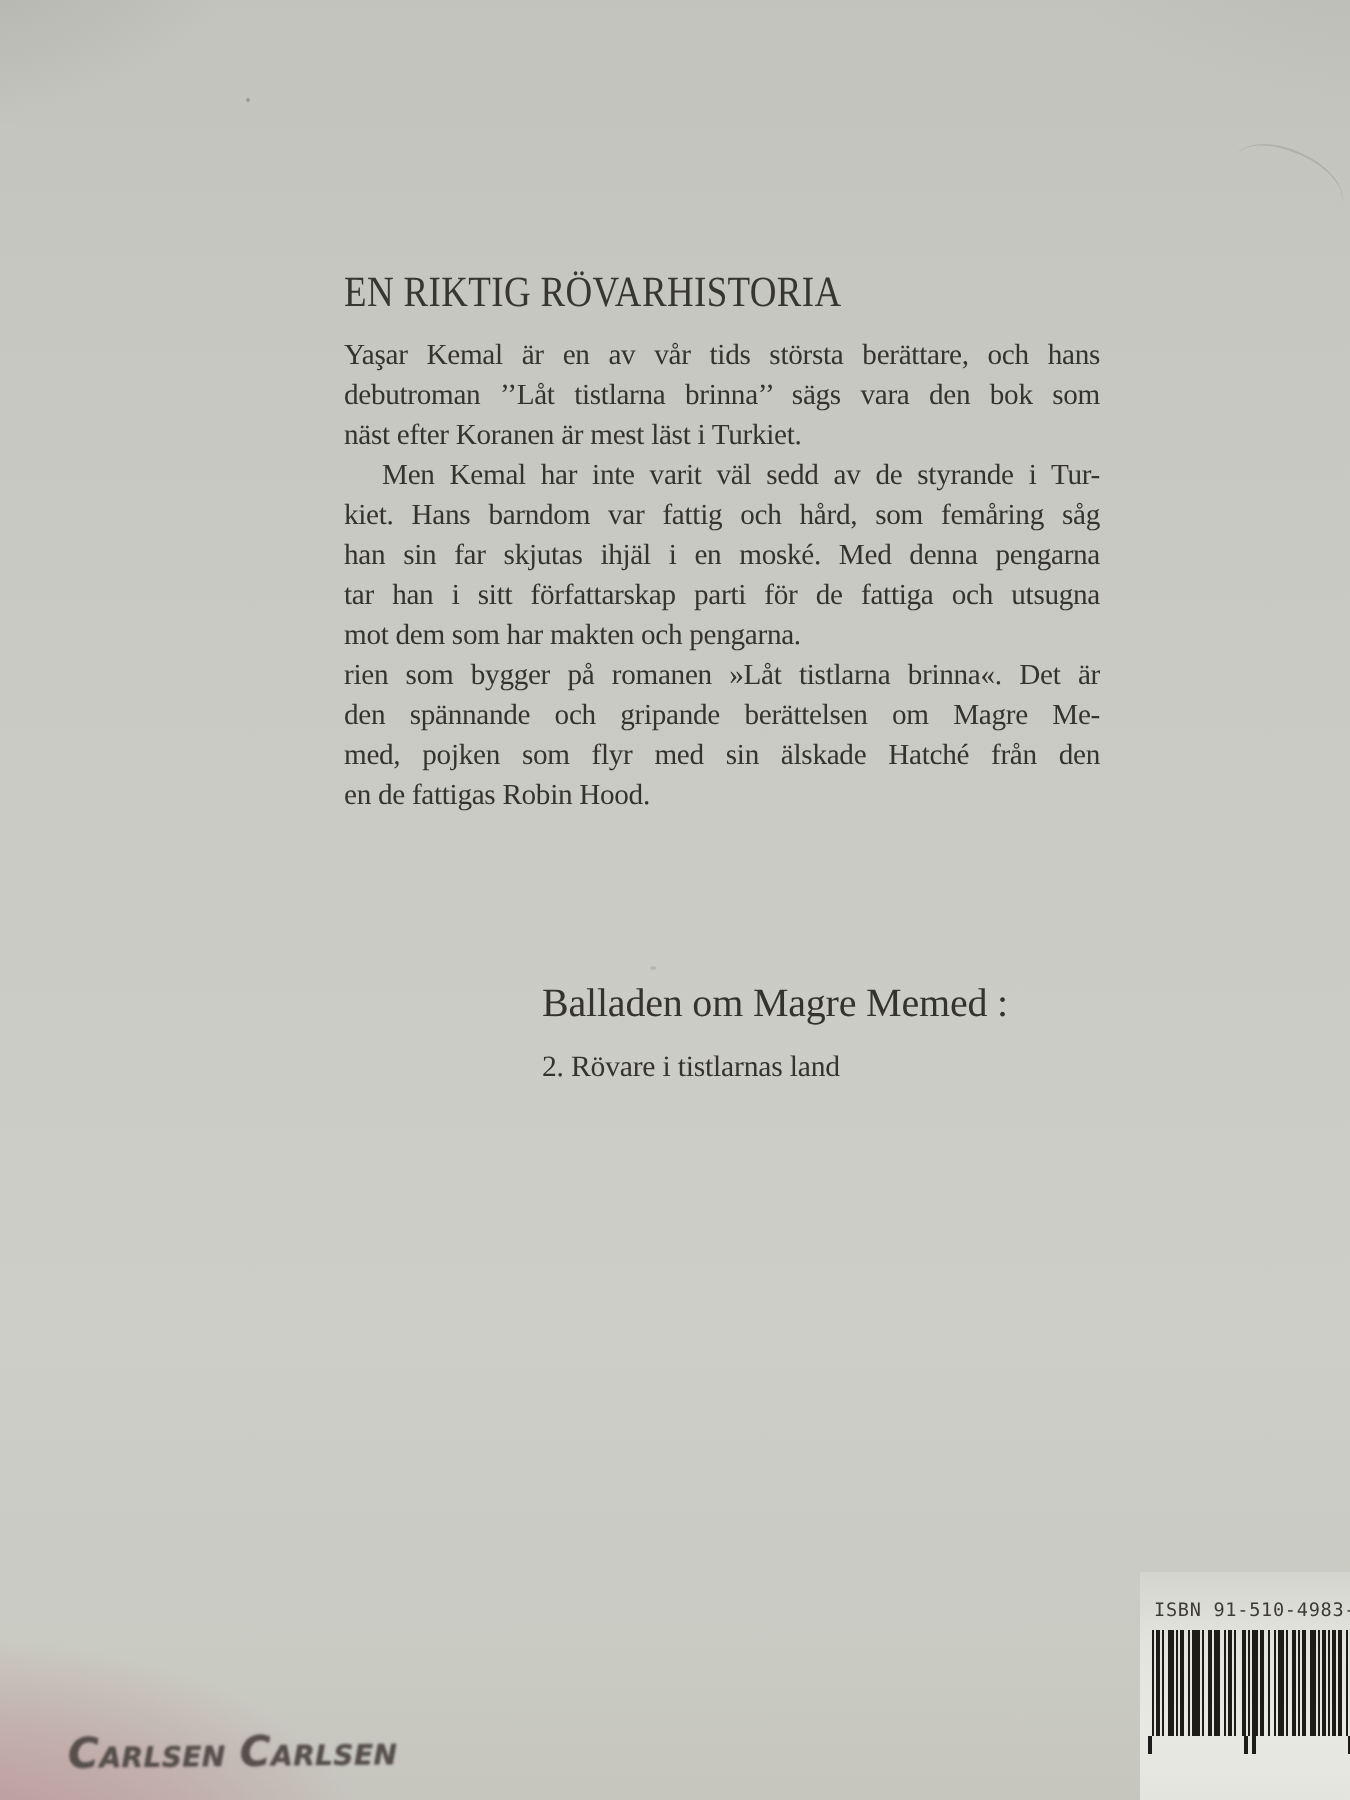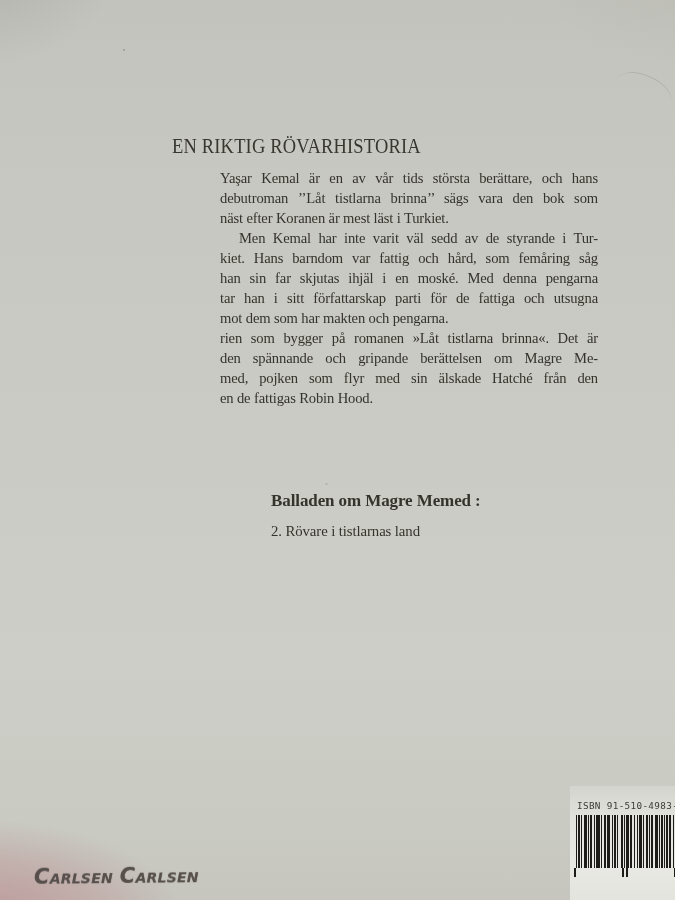--- a/index.html
+++ b/index.html
@@ -27,29 +27,29 @@
   
   .title{
     position:absolute;left:172px;top:134px;
     font-size:21.5px;color:#38372f;letter-spacing:.2px;white-space:nowrap;
     transform:scaleX(0.86);transform-origin:left center;
   }
 
   
   .text-block{
     position:absolute;left:172px;top:168px;width:378px;
-    font-size:14.6px;line-height:20px;color:#34332c;letter-spacing:-0.15px;margin-left:48px;
+    font-size:14.6px;line-height:20px;color:#34332c;letter-spacing:-0.15px;
   }
   .tline{text-align:justify;text-align-last:justify;white-space:normal;}
   .tline.last{text-align:left;text-align-last:left;}
   .tline.ind{text-indent:19px;}
 
   
   .series{position:absolute;left:271px;top:491px;color:#34332c;}
-  .series .s-head{font-weight:bold;font-size:17px;letter-spacing:-0.1px;margin-bottom:9px;}
+  .series .s-head{font-weight:normal;font-size:20px;letter-spacing:-0.1px;margin-bottom:9px;}
   .series .s-item{font-size:14.8px;line-height:23px;letter-spacing:-0.1px;}
 
   
   .logo{
     position:absolute;left:34px;top:866px;display:flex;gap:7px;
     font-family:"DejaVu Sans",sans-serif;font-weight:bold;font-style:italic;
     color:#564f4b;filter:blur(0.4px);transform:rotate(-0.6deg);
     text-shadow:0 0 1px rgba(86,79,75,0.55);
     white-space:nowrap;
   }

